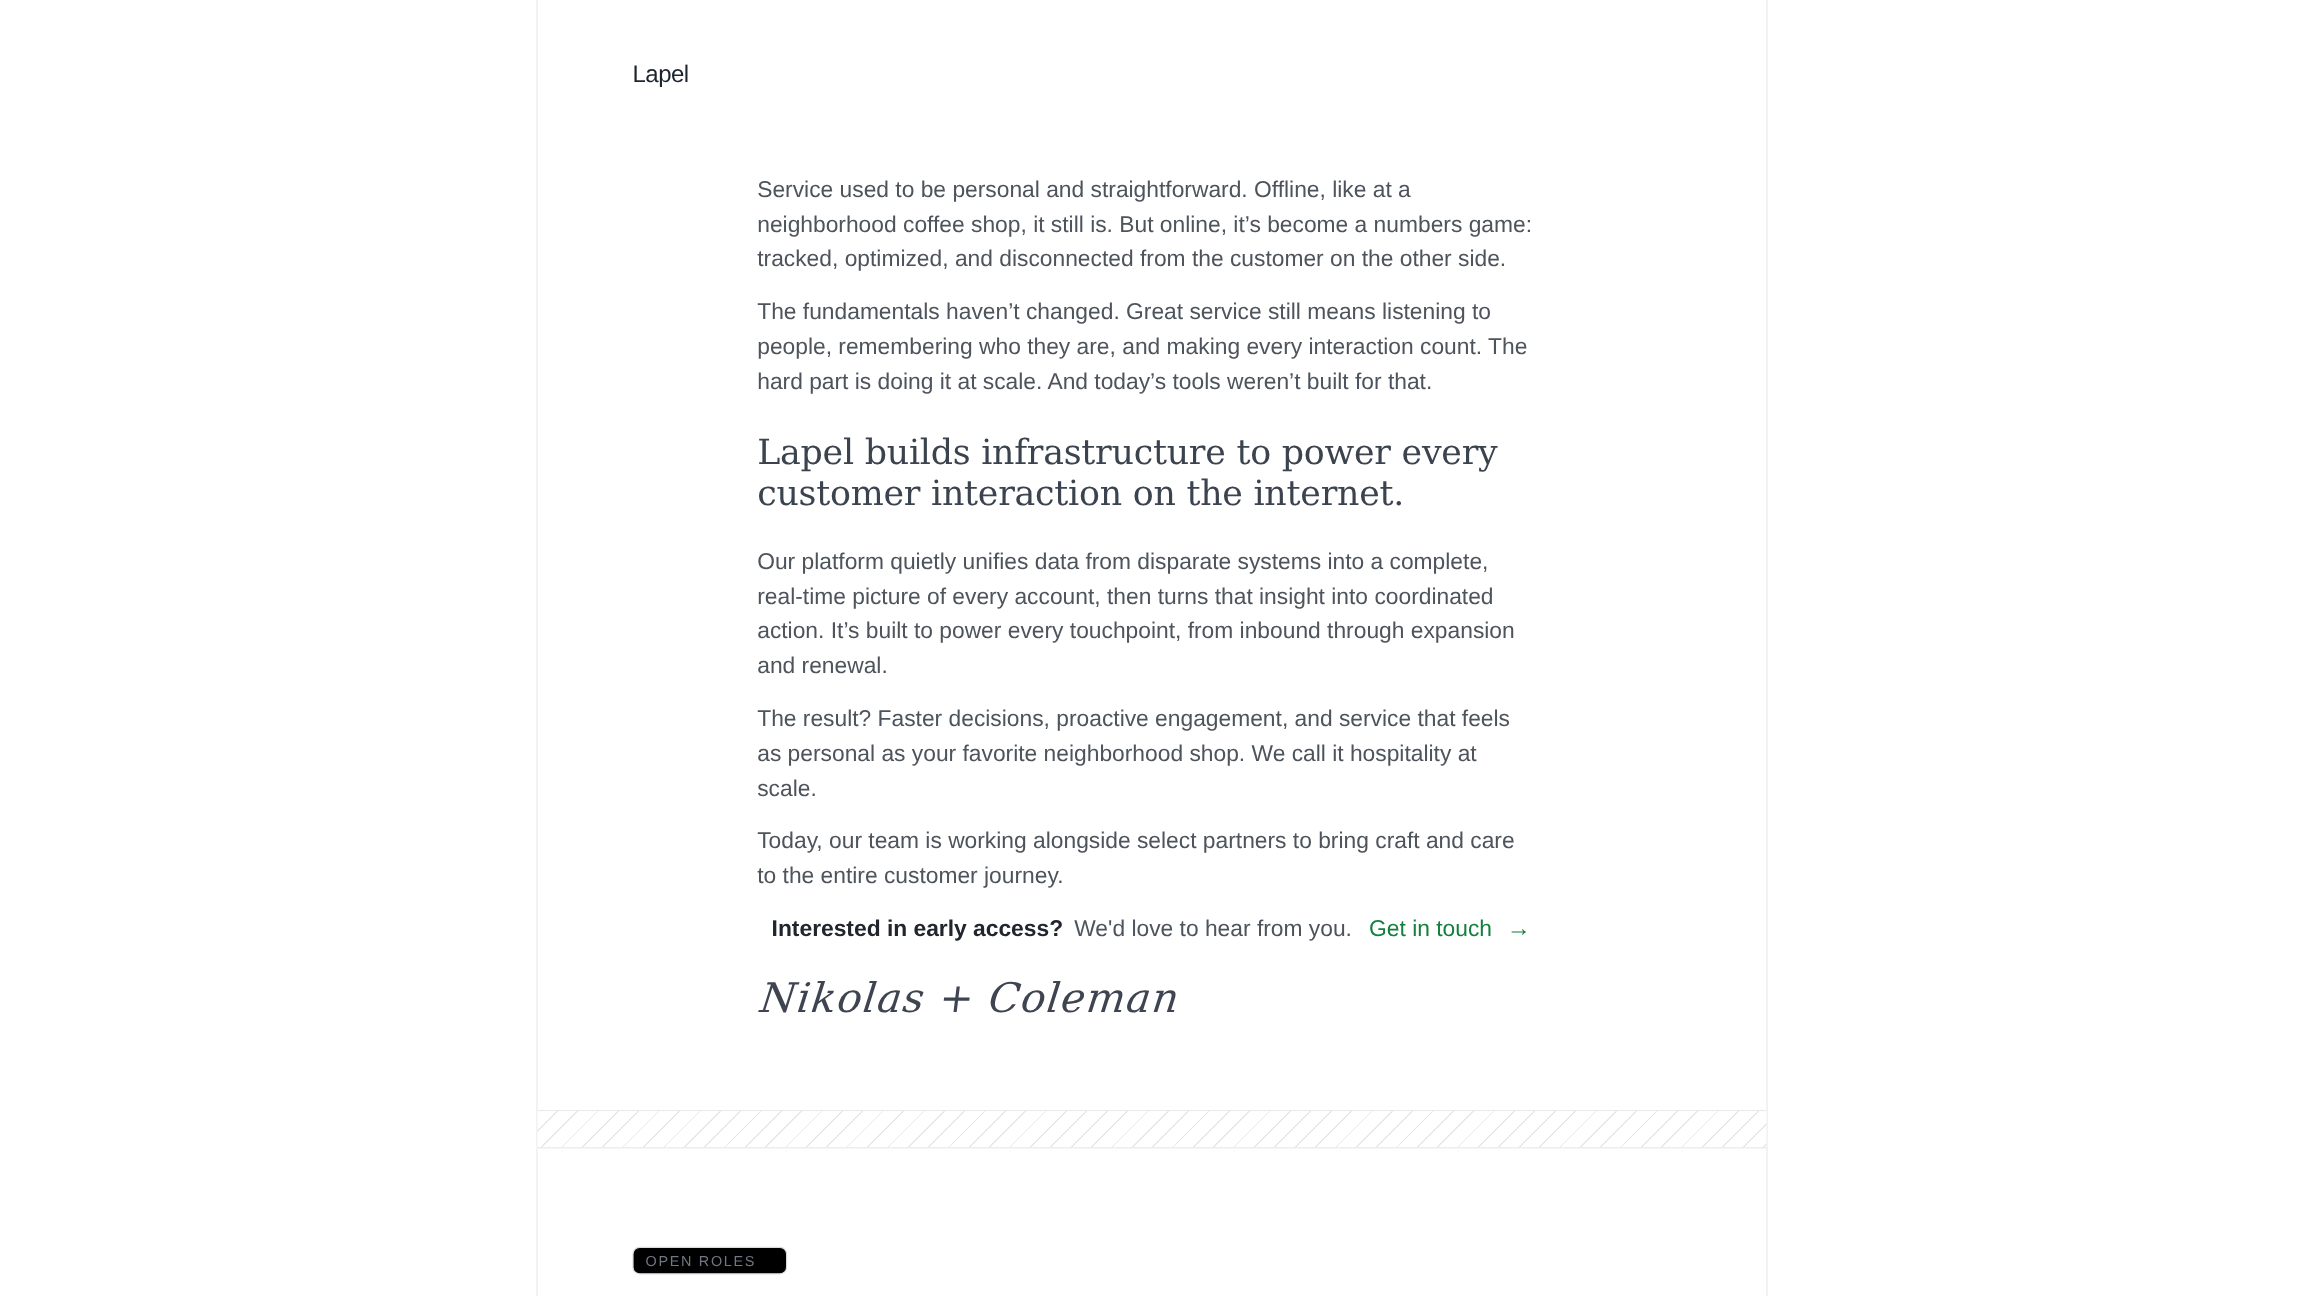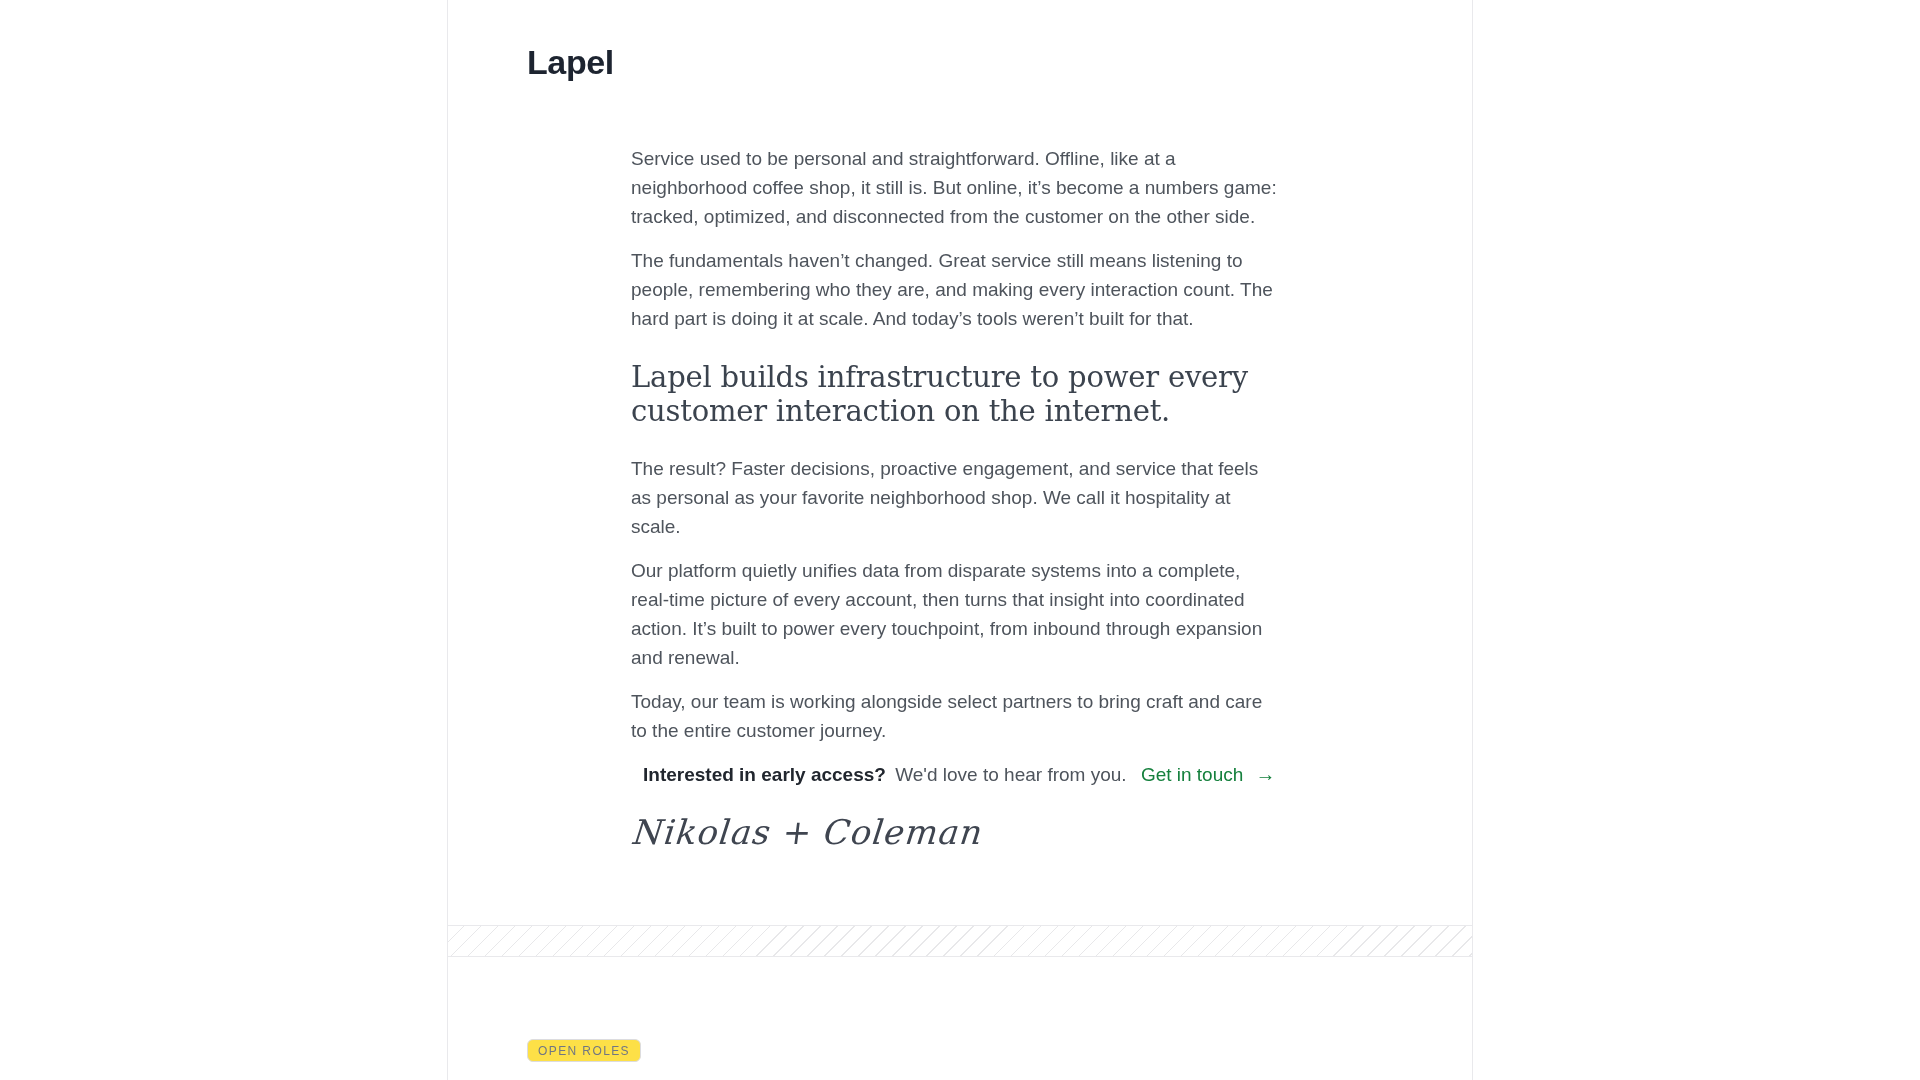--- a/index.html
+++ b/index.html
@@ -18,23 +18,23 @@
     display: flex;
     flex-direction: column;
   }
   .hero {
     height: 926px;
     border-bottom: 1px solid #e9e9ec;
   }
   .logo-row { padding: 44px 0 0 79px; }
   .logo {
     display: inline-block;
-    font-size: 34px;
+    font-size: 20px;
     line-height: 36px;
-    font-weight: 700;
+    font-weight: 400;
     letter-spacing: -0.4px;
     color: #1d2430;
     text-decoration: none;
     cursor: pointer;
   }
   .manifesto {
     width: 652px;
     margin: 64px 0 0 183px;
   }
   .manifesto h1 {
@@ -92,48 +92,48 @@
       #ffffff 0px, #ffffff 11px,
       #e8e8ea 11px, #e8e8ea 12px
     );
   }
   .footer-section { flex: 1; }
   .badge {
     display: inline-block;
     margin: 82px 0 0 79px;
     border: 1px solid #dcdcdf;
     border-radius: 6px;
-    padding: 4px 10px 3px 10px;
+    padding: 4px 25px 3px 10px;
     font-size: 12px;
     line-height: 14px;
     letter-spacing: 1.4px;
     color: #707683;
-    background: #fde047;
+    background: #000000;
   }
 </style>
 </head>
 <body>
 
 <div class="container">
 
   <section class="hero">
 
     <header class="logo-row">
       <a class="logo">Lapel</a>
     </header>
 
     <article class="manifesto">
 
       <p>Service used to be personal and straightforward. Offline, like at a neighborhood coffee shop, it still is. But online, it’s become a numbers game: tracked, optimized, and disconnected from the customer on the other side.</p>
       <p>The fundamentals haven’t changed. Great service still means listening to people, remembering who they are, and making every interaction count. The hard part is doing it at scale. And today’s tools weren’t built for that.</p>
 
       <h2>Lapel builds infrastructure to power every customer interaction on the internet.</h2>
 
+      <p>Our platform quietly unifies data from disparate systems into a complete, real-time picture of every account, then turns that insight into coordinated action. It’s built to power every touchpoint, from inbound through expansion and renewal.</p>
       <p>The result? Faster decisions, proactive engagement, and service that feels as personal as your favorite neighborhood shop. We call it hospitality at scale.</p>
-      <p>Our platform quietly unifies data from disparate systems into a complete, real-time picture of every account, then turns that insight into coordinated action. It’s built to power every touchpoint, from inbound through expansion and renewal.</p>
       <p>Today, our team is working alongside select partners to bring craft and care to the entire customer journey.</p>
 
       <p class="cta">
         <strong>Interested in early access?</strong>
         <span class="cta-rest">We'd love to hear from you.</span>
         <a class="cta-link">
           <span>Get in touch</span>
           <span class="arrow">→</span>
         </a>
       </p>

